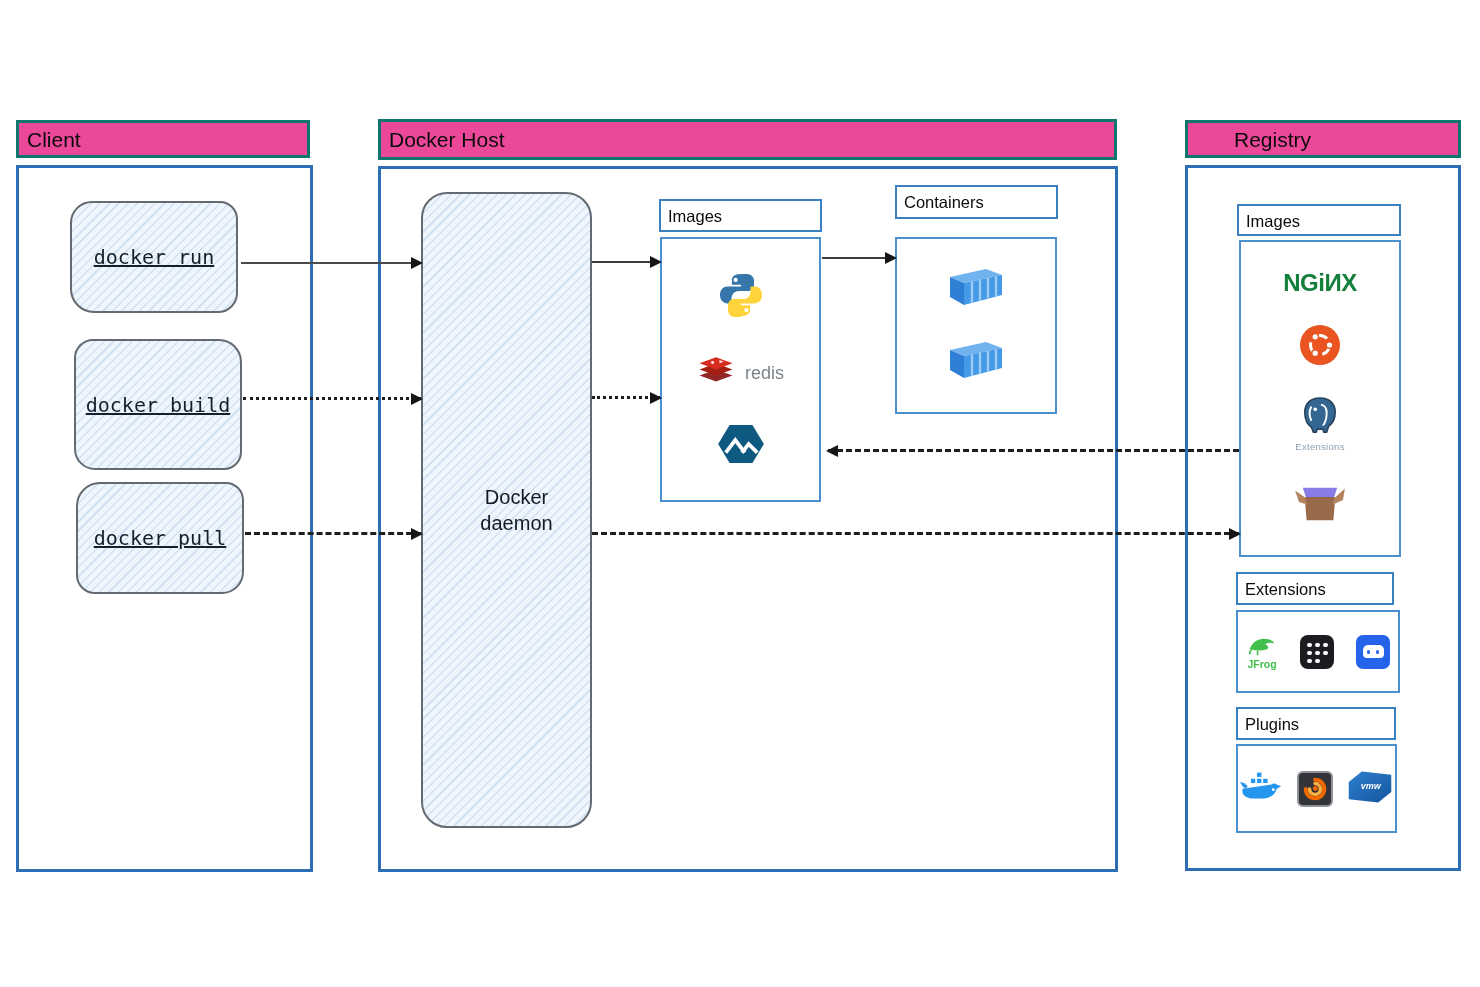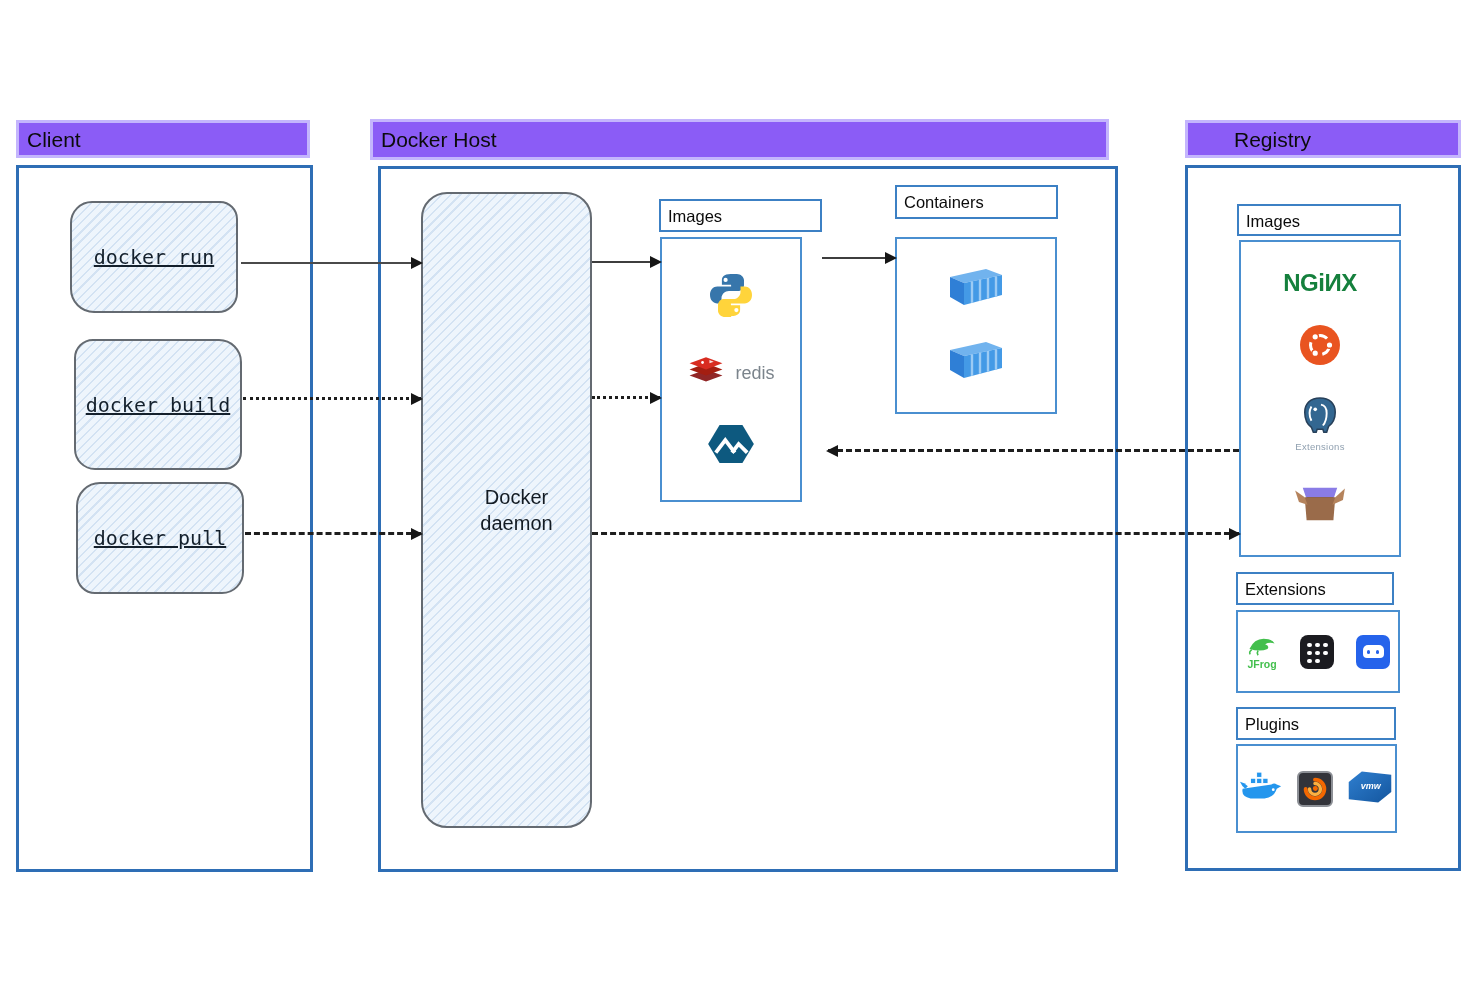--- a/index.html
+++ b/index.html
@@ -1,18 +1,18 @@
 <!DOCTYPE html>
 <html><head>
 <meta charset="utf-8">
 <style>
   html,body{margin:0;padding:0;background:#fff;}
   #stage{position:relative;width:1480px;height:987px;background:#fff;overflow:hidden;
          font-family:"Liberation Sans",sans-serif;color:#111;}
-  .tbox{position:absolute;background:#8b5cf6;border:3px solid #c4b5fd;box-sizing:border-box;}
+  .tbox{position:absolute;background:#ec4899;border:3px solid #0f766e;box-sizing:border-box;}
   .tbox .tlabel{font-size:21px;color:#0b0b0b;padding-left:8px;display:block;}
   .mainbox{position:absolute;border:3px solid #2e6eb5;box-sizing:border-box;background:#fff;}
   .subtitle{position:absolute;background:#fff;border:2px solid #3c80c4;box-sizing:border-box;
             font-size:16.5px;color:#0b0b0b;}
   .subtitle span{display:block;padding:6px 0 0 7px;}
   .subbox{position:absolute;border:2px solid #4a8fd0;box-sizing:border-box;background:#fff;
           display:flex;flex-direction:column;align-items:center;justify-content:space-evenly;}
   .sketch{position:absolute;box-sizing:border-box;border:2px solid #646a71;border-radius:18px;
           background-color:#eef5fc;
           background-image:repeating-linear-gradient(135deg,rgba(115,160,210,.22) 0 1.6px,rgba(255,255,255,0) 1.6px 6.5px);
@@ -44,21 +44,21 @@
 </head>
 <body>
 
 <div id="stage">
 
   <div class="tbox" style="left:16px;top:120px;width:294px;height:38px;">
     <span class="tlabel" style="line-height:33px;">Client</span>
   </div>
   <div class="mainbox" style="left:16px;top:165px;width:297px;height:707px;"></div>
 
-  <div class="tbox" style="left:370px;top:119px;width:739px;height:41px;">
+  <div class="tbox" style="left:378px;top:119px;width:739px;height:41px;">
     <span class="tlabel" style="line-height:36px;">Docker Host</span>
   </div>
   <div class="mainbox" style="left:378px;top:166px;width:740px;height:706px;"></div>
 
   <div class="tbox" style="left:1185px;top:120px;width:276px;height:38px;">
     <span class="tlabel" style="line-height:33px;padding-left:46px;">Registry</span>
   </div>
   <div class="mainbox" style="left:1185px;top:165px;width:276px;height:706px;"></div>
 
   <div class="sketch" style="left:70px;top:201px;width:168px;height:112px;border-radius:22px 18px 20px 24px;">
@@ -71,21 +71,21 @@
     <span class="cmd">docker pull</span>
   </div>
 
   <div class="sketch" style="left:421px;top:192px;width:171px;height:636px;border-radius:26px;align-items:center;padding-left:20px;">
     <span class="daemon-label">Docker daemon</span>
   </div>
 
   <div class="subtitle" style="left:659px;top:199px;width:163px;height:33px;">
     <span>Images</span>
   </div>
-  <div class="subbox" style="left:660px;top:237px;width:142px;height:265px;">
+  <div class="subbox" style="left:660px;top:237px;width:161px;height:265px;">
 
     <span>
       <svg width="48" height="48" viewBox="0 0 48 48">
         <path fill="#3776ab" d="M23.8 3c-7.3 0-8.9 3.2-8.9 6.3v4.4h9.2v1.9H10.3C6.3 15.6 3 18.9 3 24s3.3 8.4 7.3 8.4h4.2v-5.3c0-4 3.4-7.2 7.4-7.2h9.1c3.3 0 6-2.7 6-6V9.3C37 6 33.6 3 29.9 3h-6.1z"></path>
         <circle cx="18.6" cy="8.9" r="2.1" fill="#fff"></circle>
         <path fill="#ffd43b" d="M24.2 45c7.3 0 8.9-3.2 8.9-6.3v-4.4h-9.2v-1.9h13.8c4 0 7.3-3.3 7.3-8.4s-3.3-8.4-7.3-8.4h-4.2v5.3c0 4-3.4 7.2-7.4 7.2h-9.1c-3.3 0-6 2.7-6 6v5.6c0 3.3 3.4 6.3 7.1 6.3h6.1z"></path>
         <circle cx="29.4" cy="39.1" r="2.1" fill="#fff"></circle>
       </svg>
     </span>
 

